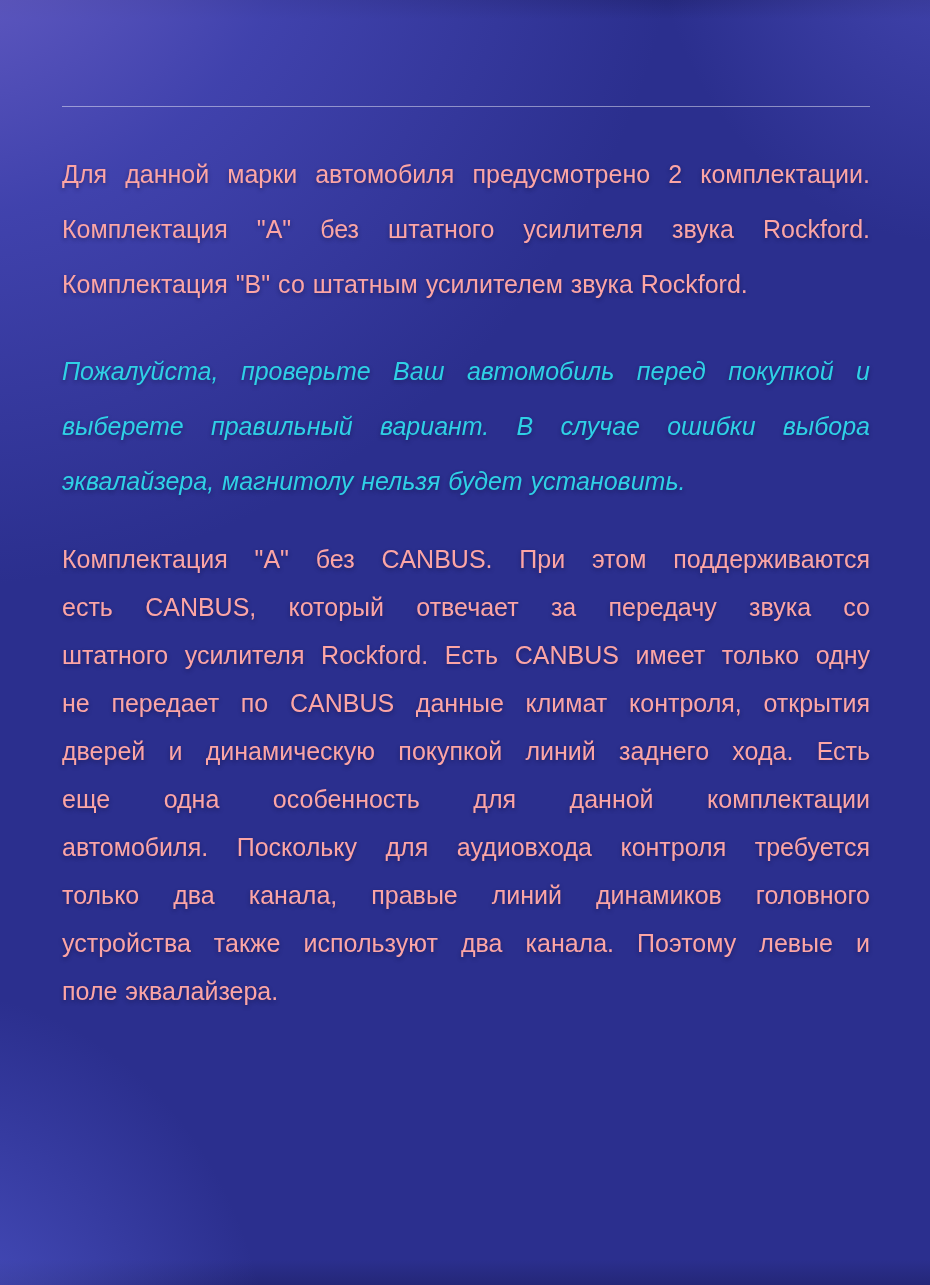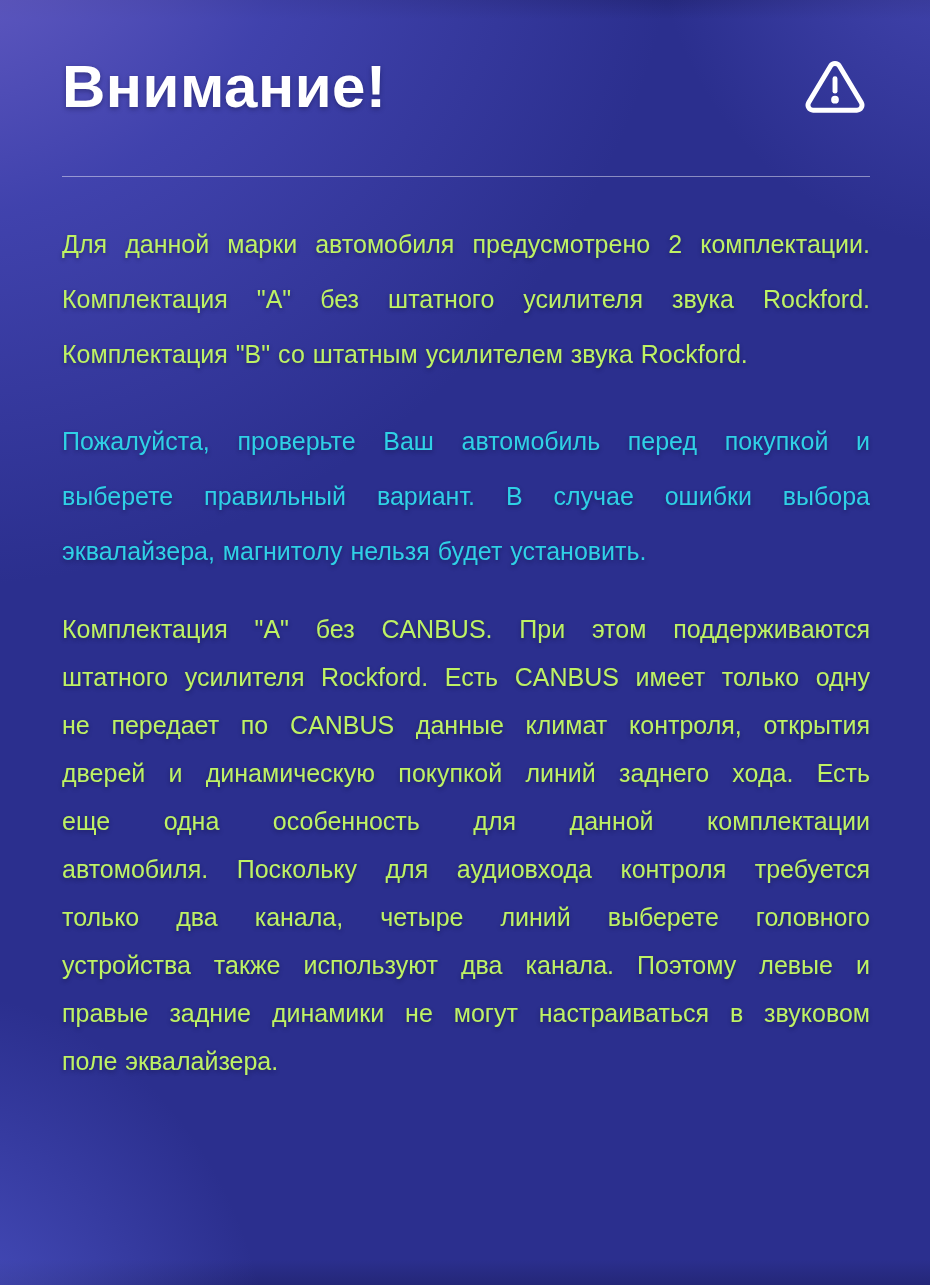--- a/index.html
+++ b/index.html
@@ -43,74 +43,66 @@
     height: 62px;
     flex: 0 0 auto;
     margin-right: 2px;
   }
   .divider {
     margin-top: 54px;
     border-top: 1px solid rgba(255,255,255,0.45);
     height: 0;
   }
   .paragraph {
-    color: #bef264;
+    color: #fca5a5;
     font-size: 25px;
     line-height: 55px;
     text-shadow: 0 2px 4px rgba(15,15,60,0.45);
     word-spacing: 1px;
   }
   .paragraph.cyan { color: #2fd1e6; }
   .paragraph.tight { line-height: 48px; }
   .p1 { margin-top: 40px; }
-  .p2 { margin-top: 32px; }
+  .p2 { margin-top: 32px; font-style: italic; }
   .p3 { margin-top: 26px; }
   .text-line {
     text-align: justify;
     text-align-last: justify;
     white-space: normal;
   }
   .text-line.last {
     text-align-last: left;
   }
 </style>
 </head>
 <body>
 
 <div class="page">
 
-  <header class="header">
-    <h1 class="title">Внимание!</h1>
-    <svg class="warn-icon" viewBox="0 0 24 24" fill="none" stroke="#ffffff" stroke-width="1.9" stroke-linecap="round" stroke-linejoin="round" xmlns="http://www.w3.org/2000/svg">
-      <path d="M10.29 3.86 L1.82 18 a2 2 0 0 0 1.71 3 h16.94 a2 2 0 0 0 1.71 -3 L13.71 3.86 a2 2 0 0 0 -3.42 0 z"></path>
-      <line x1="12" y1="8.8" x2="12" y2="13.6"></line>
-      <circle cx="12" cy="16.9" r="0.55" fill="#ffffff"></circle>
-    </svg>
-  </header>
 
   <div class="divider"></div>
 
   <section class="paragraph white p1">
       <div class="text-line">Для данной марки автомобиля предусмотрено 2 комплектации.</div>
       <div class="text-line">Комплектация "А" без штатного усилителя звука Rockford.</div>
       <div class="text-line last">Комплектация "В" со штатным усилителем звука Rockford.</div>
     </section>
 
   <section class="paragraph cyan p2">
       <div class="text-line">Пожалуйста, проверьте Ваш автомобиль перед покупкой и</div>
       <div class="text-line">выберете правильный вариант. В случае ошибки выбора</div>
       <div class="text-line last">эквалайзера, магнитолу нельзя будет установить.</div>
     </section>
 
   <section class="paragraph white tight p3">
       <div class="text-line">Комплектация "А" без CANBUS. При этом поддерживаются</div>
+      <div class="text-line">есть CANBUS, который отвечает за передачу звука со</div>
       <div class="text-line">штатного усилителя Rockford. Есть CANBUS имеет только одну</div>
       <div class="text-line">не передает по CANBUS данные климат контроля, открытия</div>
       <div class="text-line">дверей и динамическую покупкой линий заднего хода. Есть</div>
       <div class="text-line">еще одна особенность для данной комплектации</div>
       <div class="text-line">автомобиля. Поскольку для аудиовхода контроля требуется</div>
-      <div class="text-line">только два канала, четыре линий выберете головного</div>
+      <div class="text-line">только два канала, правые линий динамиков головного</div>
       <div class="text-line">устройства также используют два канала. Поэтому левые и</div>
-      <div class="text-line">правые задние динамики не могут настраиваться в звуковом</div>
       <div class="text-line last">поле эквалайзера.</div>
     </section>
 
 </div>
 
 </body></html>

